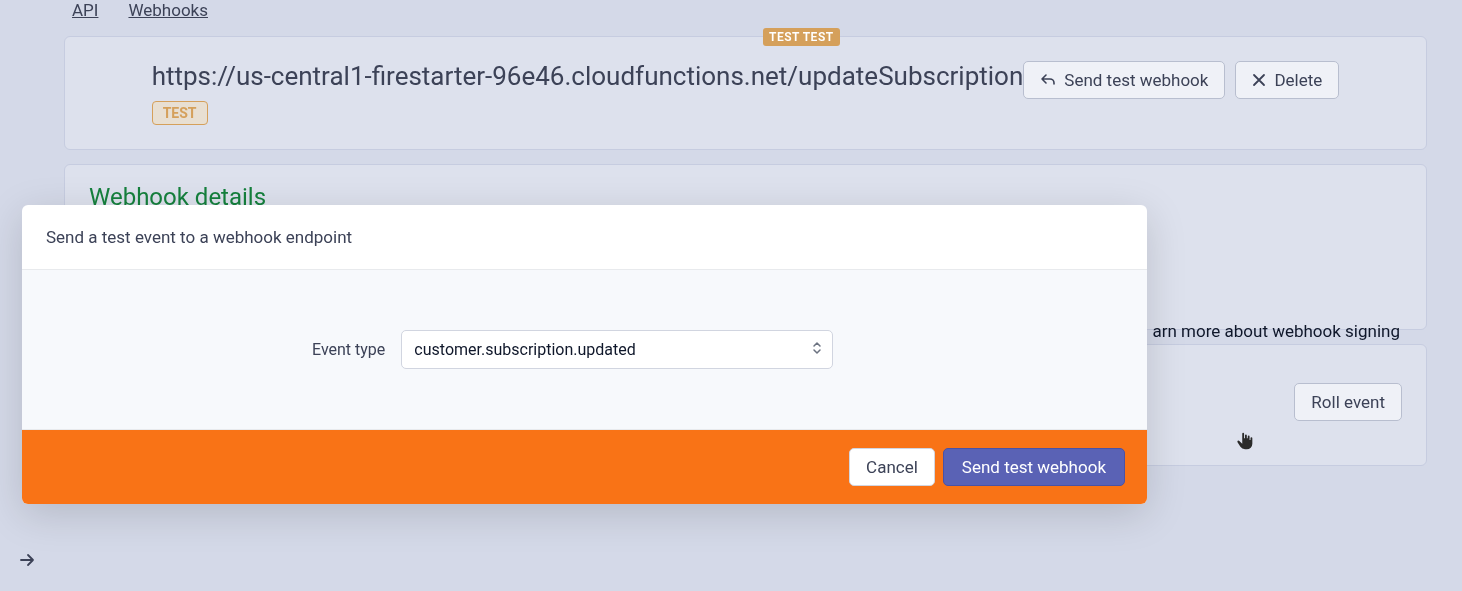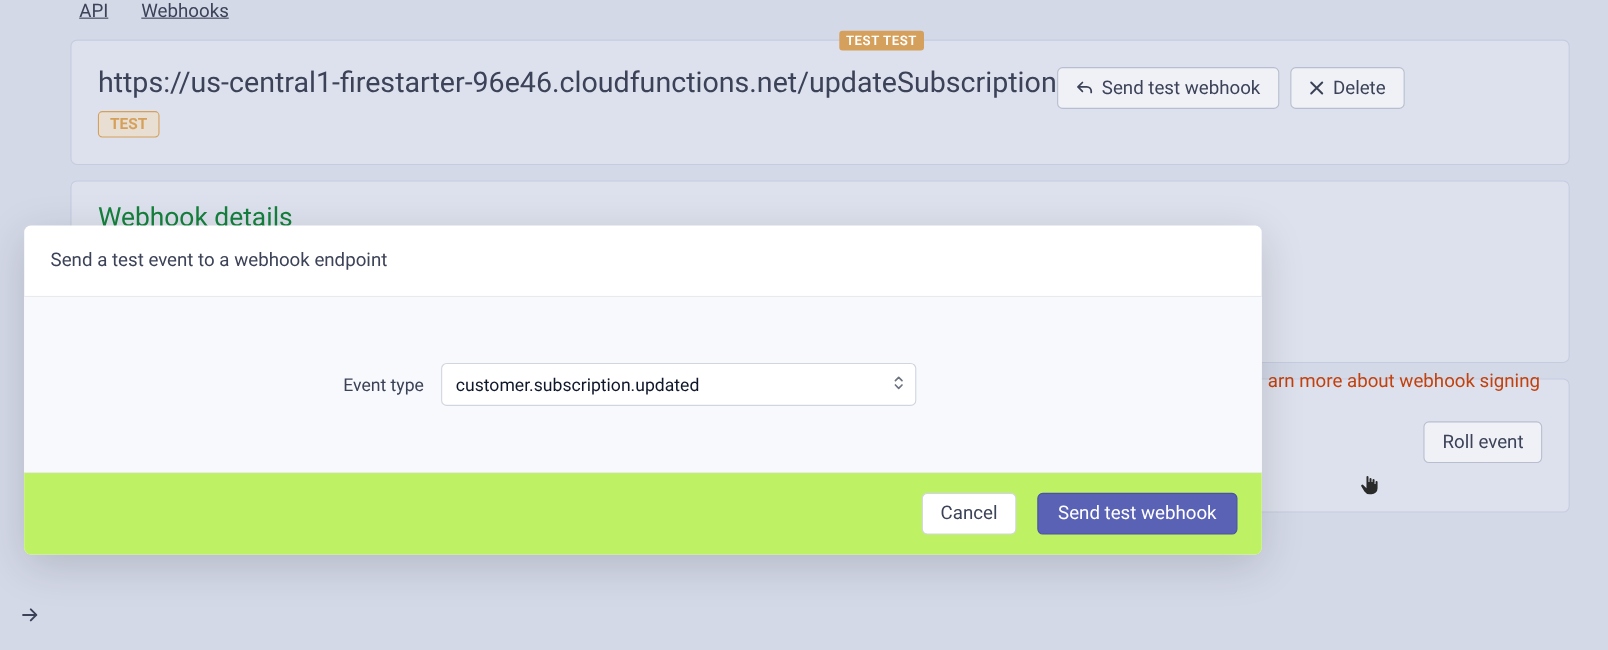--- a/index.html
+++ b/index.html
@@ -43,21 +43,21 @@
       color: #fff;
       font-size: 12px;
       font-weight: 600;
       padding: 2px 6px;
       border-radius: 3px;
       letter-spacing: 0.5px;
     }
     .url-row {
       display: flex;
       align-items: flex-start;
-      justify-content: flex-start;
+      justify-content: center;
     }
     .url-text {
       font-size: 26px;
       color: #3c4257;
       font-weight: 400;
     }
     .test-badge {
       display: inline-block;
       color: #d5a05b;
       border: 1px solid #d5a05b;
@@ -88,23 +88,22 @@
       justify-content: space-between;
       align-items: center;
     }
     .section-title { font-size: 24px; color: #15803d; }
     .details-body { min-height: 100px; }
     .signing-card { position: relative; }
     .link-text {
       position: absolute;
       right: 26px;
       top: -24px;
-      color: #c2410c;
-      font-size: 17px;
-      margin-top: 16px;
+      color: #0f172a;
+      font-size: 17px;
     }
     .roll-secret-btn {
       position: absolute;
       right: 24px;
       top: 38px;
     }
     .cursor-hand {
       position: absolute;
       left: 1234px;
       top: 430px;
@@ -165,26 +164,26 @@
     }
     .select-chevrons {
       position: absolute;
       right: 10px;
       top: 50%;
       transform: translateY(-50%);
       pointer-events: none;
       color: #6b7280;
     }
     .modal-footer {
-      background: #bef264;
+      background: #f97316;
       border-top: 1px solid #e8eaed;
       padding: 18px 22px;
       display: flex;
       justify-content: flex-end;
-      gap: 19px;
+      gap: 8px;
       border-radius: 0 0 6px 6px;
     }
     .btn-secondary {
       background: #fff;
       border: 1px solid #d1d5e0;
       border-radius: 5px;
       padding: 8px 16px;
       font-size: 17px;
       color: #3c4257;
       cursor: pointer;

